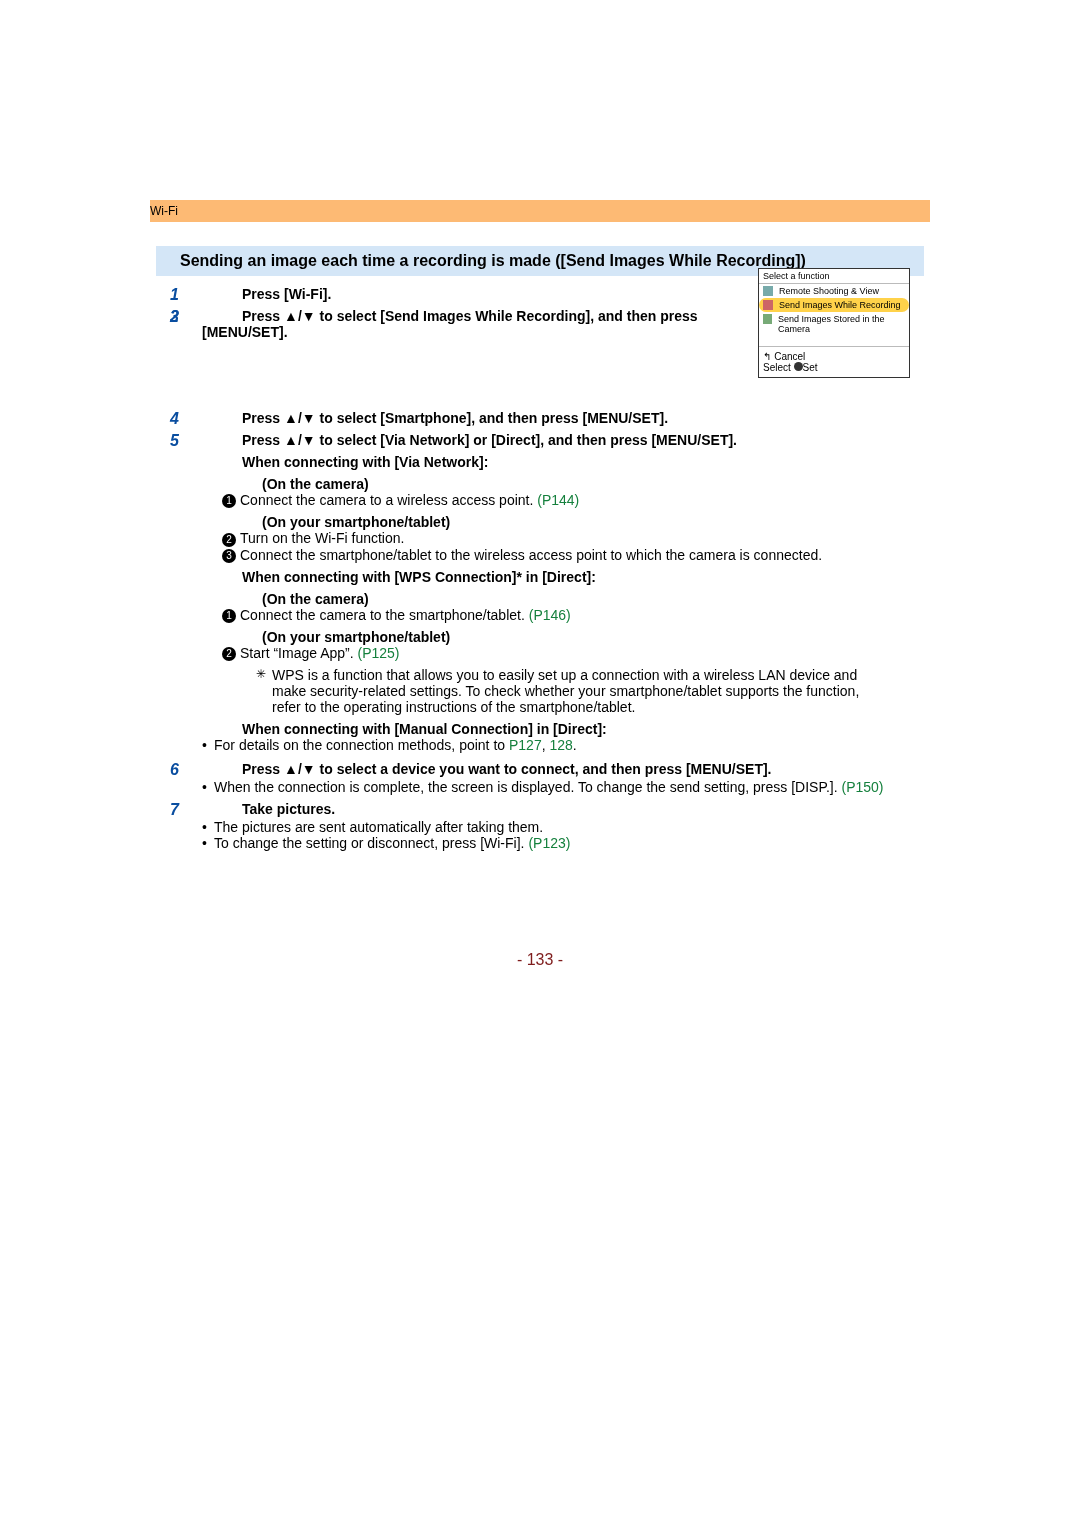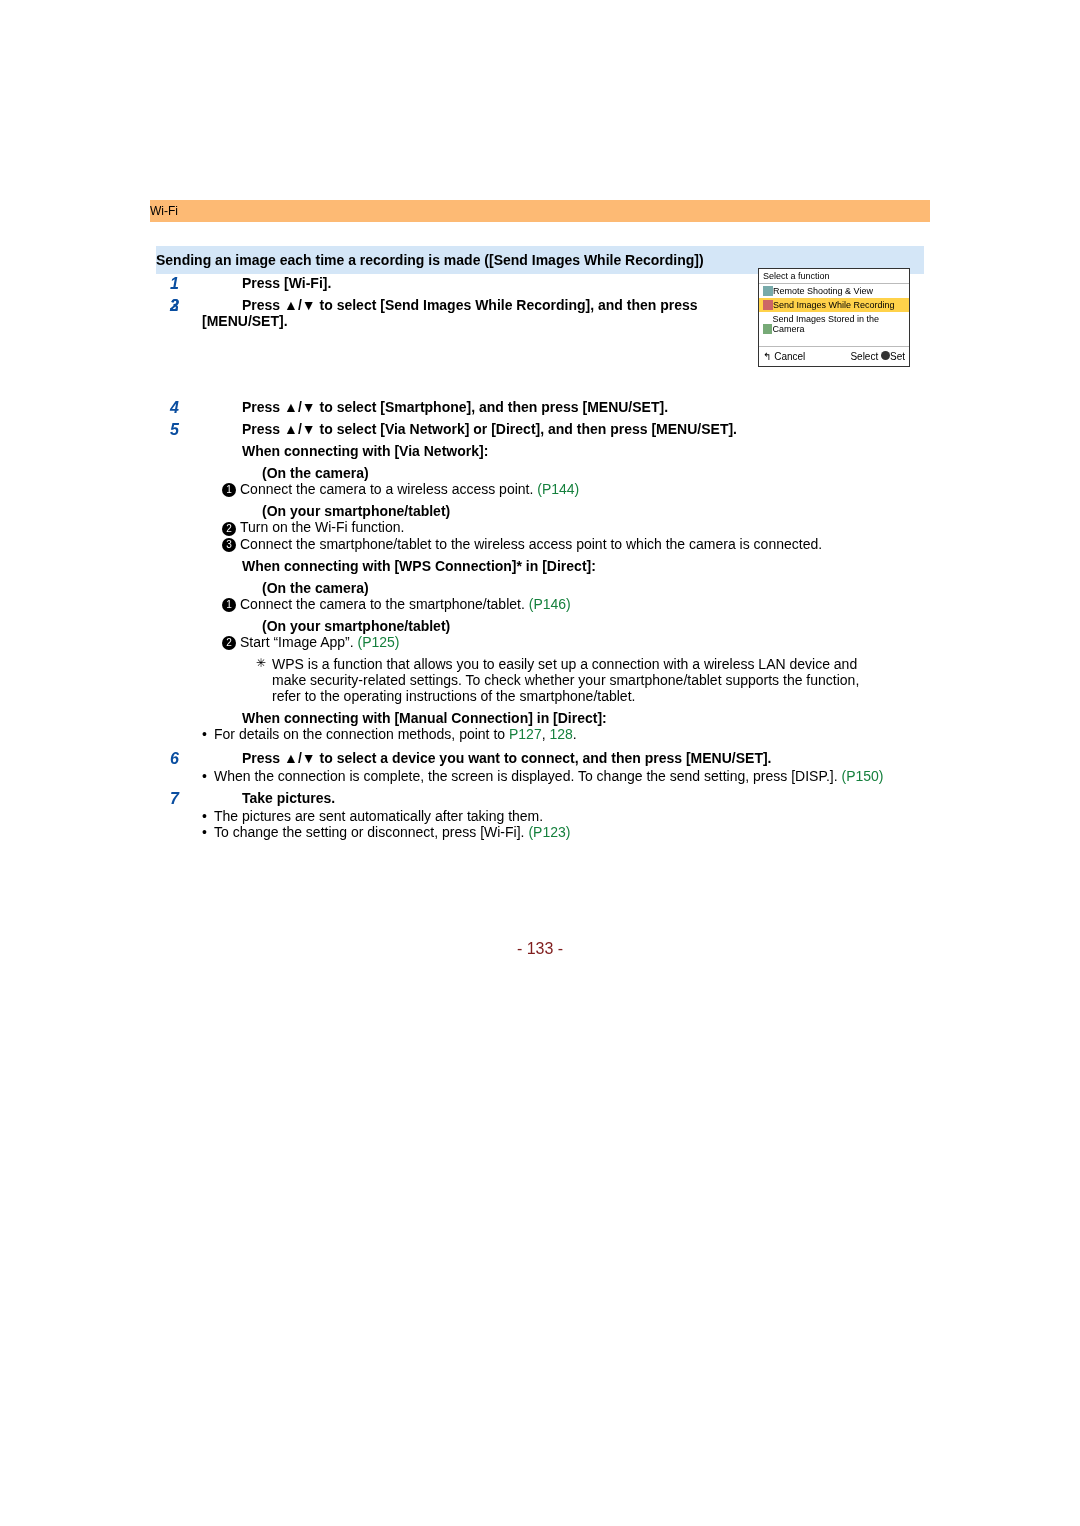--- a/index.html
+++ b/index.html
@@ -17,23 +17,23 @@
   }
   .topbar {
     background: #fdba74;
     padding: 4px 0;
     font-size: 12px;
     margin-bottom: 24px;
   }
   .section-title {
     background: #d4e6f7;
     font-weight: bold;
-    padding: 6px 0;
-    margin: 0 6px 1px;
-    font-size: 14px;
+    padding: 6px 24px;
+    margin: 0 6px 10px;
+    font-size: 16px;
   }
   ol.steps {
     list-style: none;
     margin: 0;
     padding: 0 20px 0 20px;
   }
   ol.steps > li {
     position: relative;
     padding-left: 32px;
     margin-bottom: 6px;
@@ -84,23 +84,23 @@
   .camerash {
     position: absolute;
     right: 20px;
     top: 268px;
     width: 150px;
     border: 1px solid #333;
     font-size: 9px;
     background: #fff;
   }
   .camerash .hdr { padding: 2px 4px; border-bottom: 1px solid #bbb; }
-  .camerash .row { padding: 2px 4px; display: flex; align-items: flex-end; gap: 0; }
-  .camerash .highlight { background: #ffd24a; }
-  .camerash .btm { display: flex; justify-content: space-between; padding: 4px; border-top: 1px solid #bbb; margin-top: 10px; }
+  .camerash .row { padding: 2px 4px; display: flex; align-items: flex-start; gap: 6px; }
+  .camerash .highlight { background: #ffd24a; border-radius: 7px; }
+  .camerash .btm { display: flex; justify-content: space-between; padding: 4px; border-top: 1px solid #bbb; margin-top: 10px; flex-direction: column; }
   .mini-ic { display: inline-block; width: 10px; height: 10px; background: #7aa; }
   .mini-ic.b { background: #c66; }
   .mini-ic.c { background: #7a7; }
   .ret { font-size: 10px; }
   .setbtn { display:inline-flex; align-items:center; gap:2px; }
   .setbtn::before { content:""; width:9px; height:9px; background:#333; border-radius:50%; display:inline-block; }
 </style>
 </head>
 <body>
 

